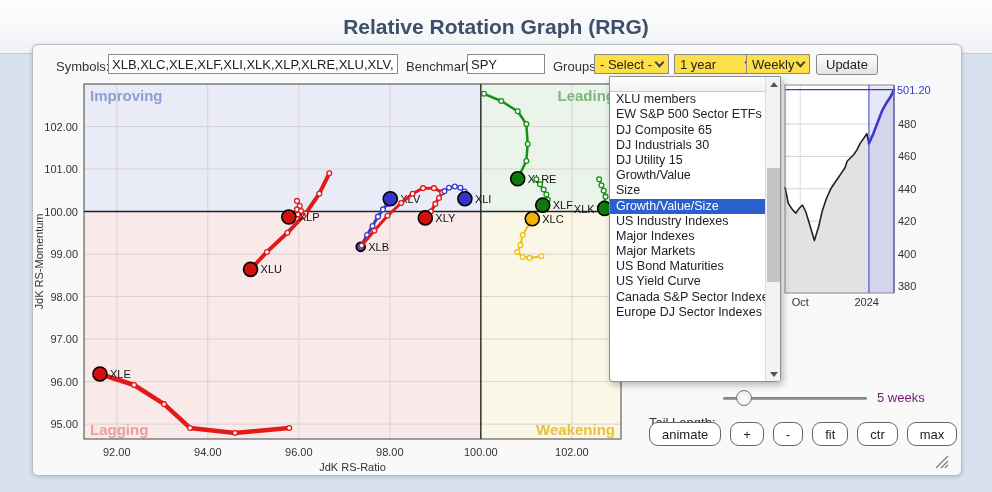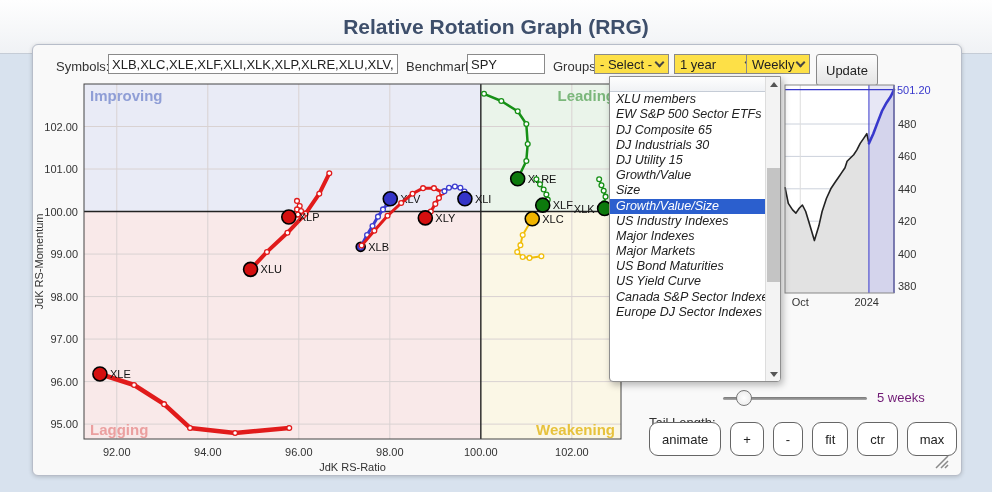--- a/index.html
+++ b/index.html
@@ -17,34 +17,34 @@
 
   
   .tb-label { position:absolute; font-size:13px; color:#333; top:14px; }
   .tb-input { position:absolute; top:9px; height:20px; border:1px solid #8a8a8a;
     font-family:"Liberation Sans",sans-serif; font-size:13px; color:#222; padding:1px 3px; background:#fff; }
   .tb-select { position:absolute; top:9px; height:20px; border:1px solid #8a8a8a; background:#fde047;
     font-size:13px; color:#222; display:flex; align-items:center; justify-content:space-between;
     padding:0 5px; cursor:pointer; }
   .chev { width:7px; height:7px; border-right:2px solid #444; border-bottom:2px solid #444;
     transform:rotate(45deg); margin-top:-4px; }
-  .tb-btn { position:absolute; top:9px; height:32px; border:1px solid #888; border-radius:3px;
+  .tb-btn { position:absolute; top:9px; height:21px; border:1px solid #888; border-radius:3px;
     background:linear-gradient(#fdfdfd,#e4e4e4); font-family:"Liberation Sans",sans-serif;
     font-size:13px; color:#222; padding:0 9px; cursor:pointer; }
 
   svg text { font-family:"Liberation Sans", sans-serif; }
 
   .rrg-svg { position:absolute; left:-2px; top:34px; z-index:1; }
   .mini-svg { position:absolute; left:746px; top:34px; z-index:2; }
 
   
   .dropdown { position:absolute; left:576px; top:31px; width:172px; height:306px; background:#fff;
     border:1px solid #8f8f8f; border-radius:0 0 4px 4px; box-shadow:2px 3px 7px rgba(0,0,0,.28);
     z-index:10; overflow:hidden; }
-  .dropdown ul { list-style:none; position:absolute; left:0; top:0; right:8px;font-style:italic; }
+  .dropdown ul { list-style:none; position:absolute; left:0; top:0; right:8px; }
   .dropdown li { height:15.2px; line-height:15.2px; font-size:12.5px; color:#222;
     padding-left:6px; white-space:nowrap; cursor:default; }
   .dropdown li.header { color:#a2a2a2; }
   .dropdown li.selected { background:#2b5fce; color:#fff; }
   .dd-scroll { position:absolute; right:0; top:0; bottom:0; width:15px; background:#f3f3f3;
     border-left:1px solid #ddd; }
   .dd-arrow { position:absolute; left:0; width:15px; height:14px; background:#f3f3f3;
     display:flex; align-items:center; justify-content:center; cursor:pointer; }
   .dd-arrow.up { top:0; } .dd-arrow.down { bottom:0; }
   .tri-up { width:0; height:0; border-left:4px solid transparent; border-right:4px solid transparent;
@@ -56,21 +56,21 @@
   
   .tail-row { position:absolute; left:0; top:343px; width:930px; height:20px; }
   .tail-label { position:absolute; left:616px; top:2px; font-size:13px; color:#333;margin-top:25px; }
   .tail-track { position:absolute; left:690px; top:9px; width:144px; height:3px;
     background:linear-gradient(#777,#aaa); border-radius:2px; cursor:pointer; }
   .tail-handle { position:absolute; left:13px; top:-7px; width:16px; height:16px; border-radius:50%;
     background:radial-gradient(#ffffff,#e8e8e8); border:1px solid #777; cursor:grab; }
   .tail-value { position:absolute; left:844px; top:2px; font-size:13px; color:#701a75; }
 
   .btn-row { position:absolute; left:616px; top:377px; display:flex; gap:9px; }
-  .ctl-btn { height:34px; border:1px solid #666; border-radius:9px; background:#fff;
+  .ctl-btn { height:24px; border:1px solid #666; border-radius:9px; background:#fff;
     font-family:"Liberation Sans",sans-serif; font-size:13px; color:#222; padding:0 12px; cursor:pointer; }
 
   .resize-handle { position:absolute; right:10px; bottom:6px; cursor:nwse-resize; }
 </style>
 </head>
 <body>
 
 <div class="header">
   <h1>Relative Rotation Graph (RRG)</h1>
 </div>

